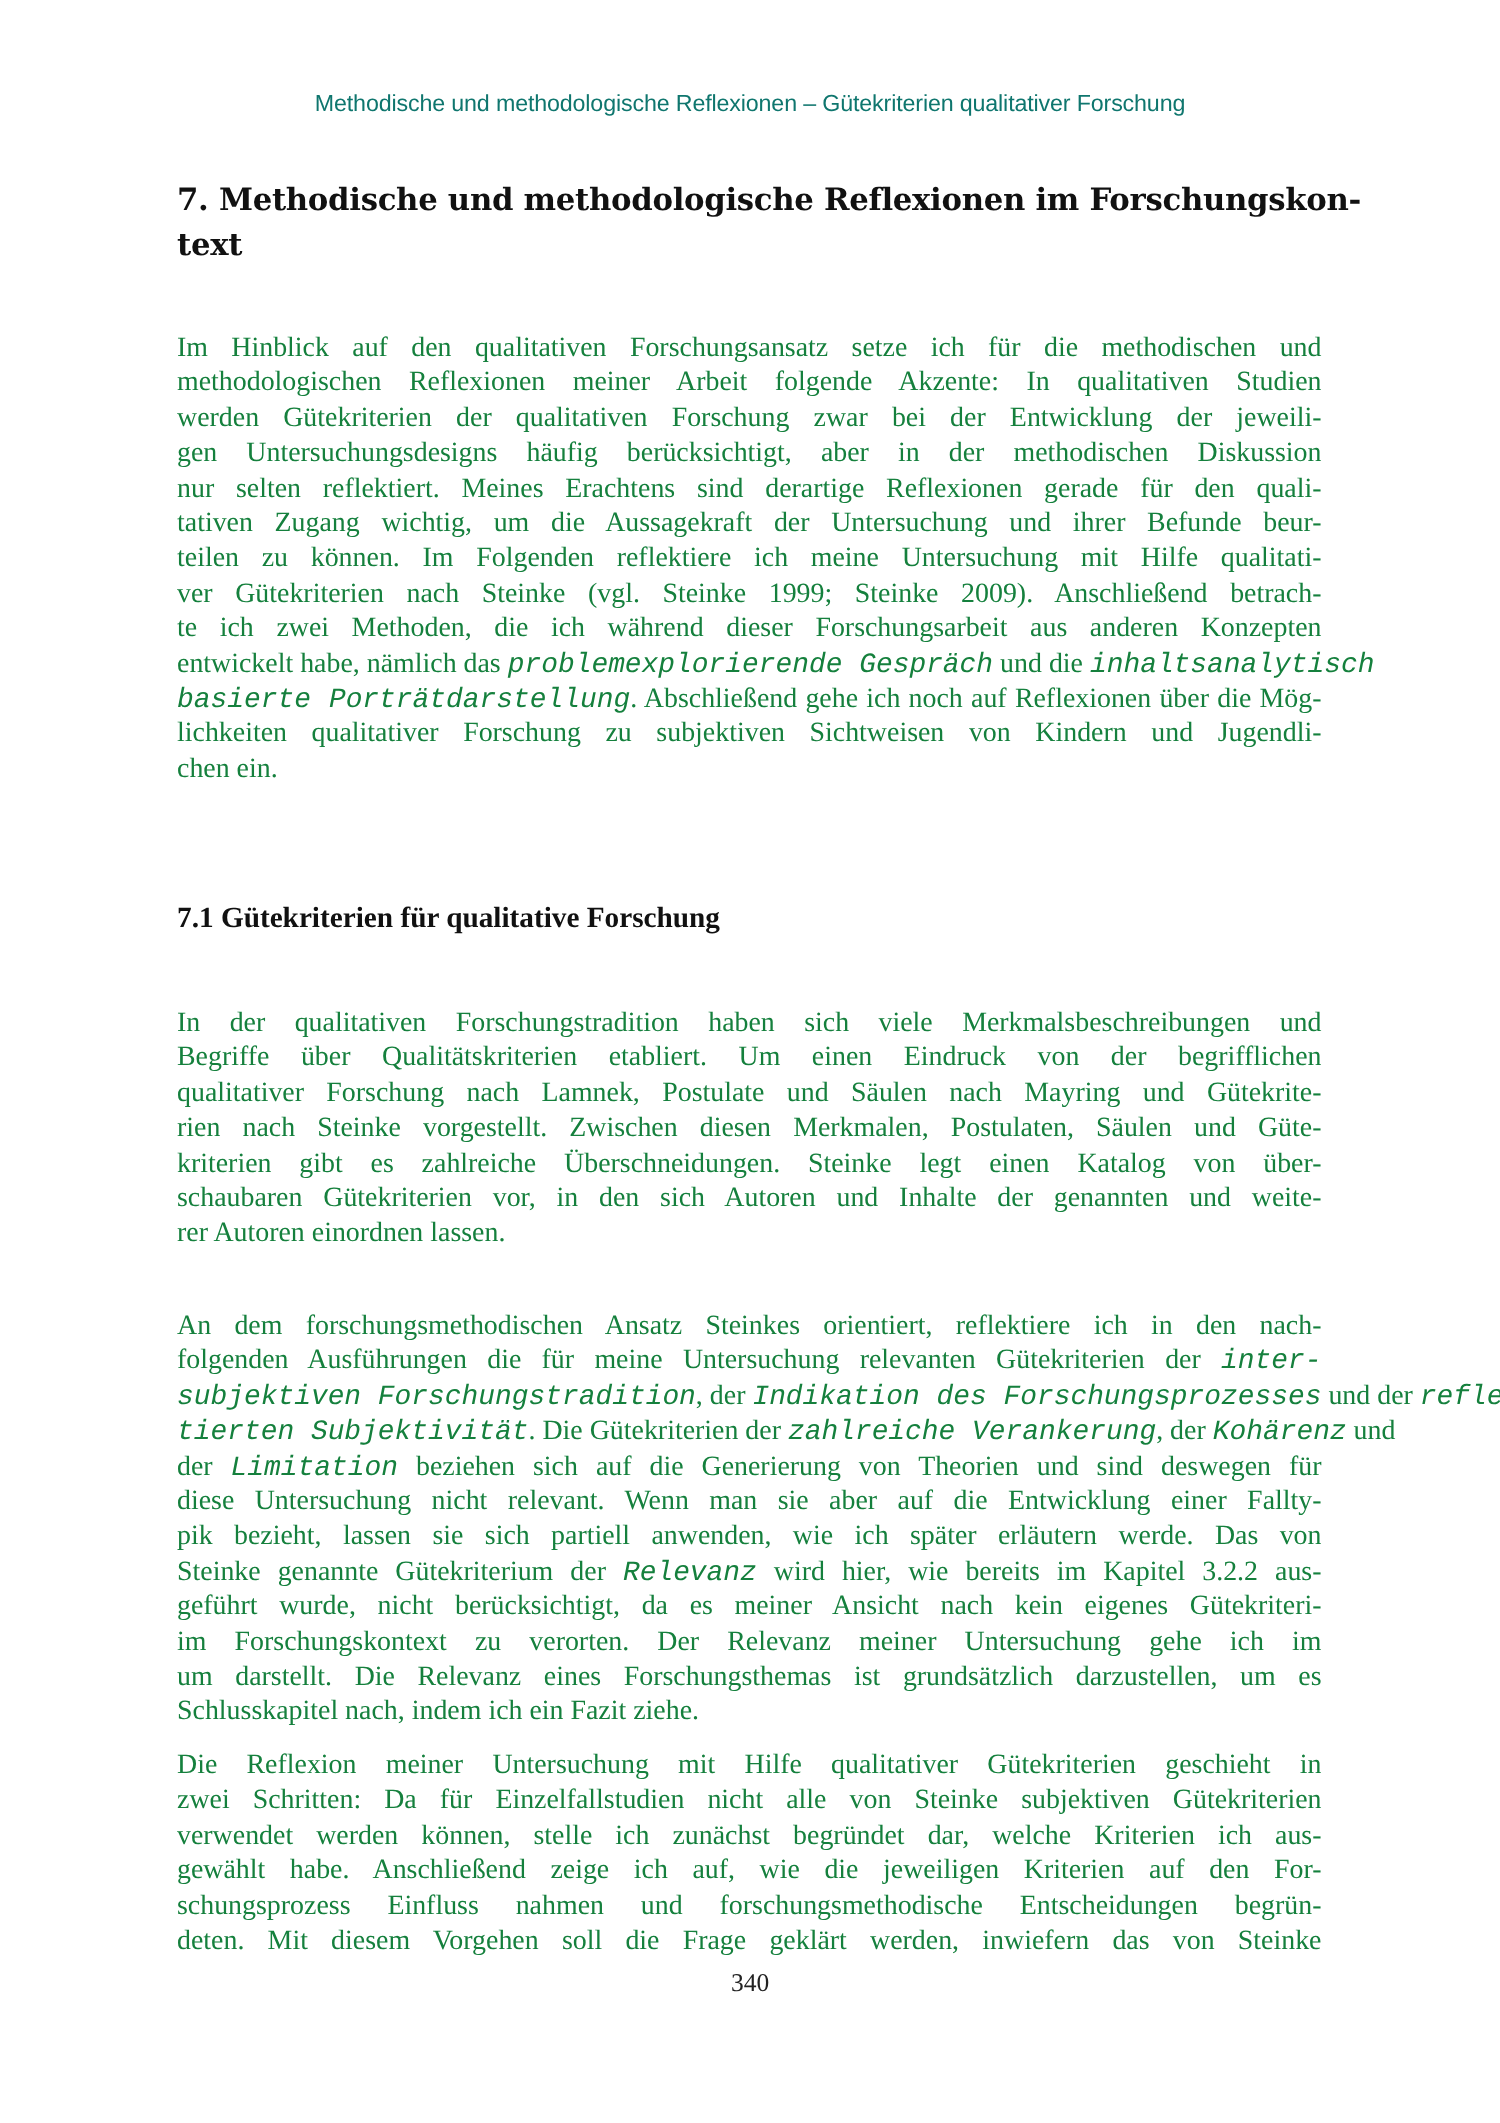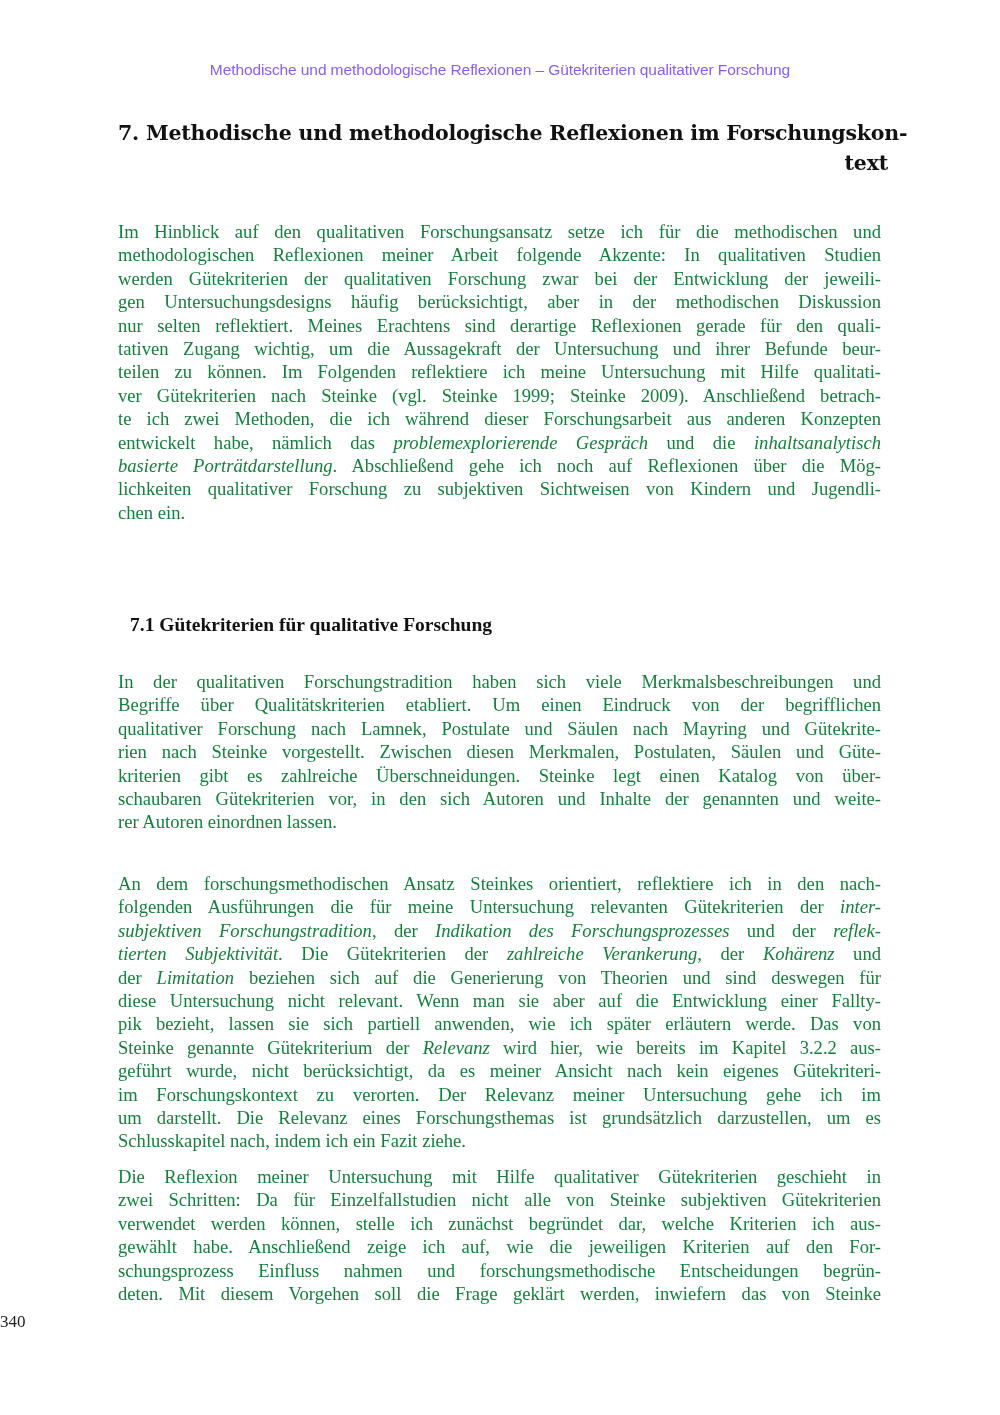--- a/index.html
+++ b/index.html
@@ -16,21 +16,21 @@
       font-family: "Liberation Serif", serif;
     }
     .running-header {
       position: absolute;
       top: 61px;
       left: 0;
       width: 1000px;
       text-align: center;
       font-family: "Liberation Sans", sans-serif;
       font-size: 15.5px;
-      color: #8b5cf6;
+      color: #0f766e;
       letter-spacing: -0.1px;
     }
     .chapter-title {
       position: absolute;
       top: 118px;
       left: 118px;
       width: 770px;
       font-family: "DejaVu Serif", serif;
       font-weight: bold;
       font-size: 20.5px;
@@ -60,57 +60,58 @@
       display: block;
       white-space: nowrap;
       text-align: justify;
       text-align-last: justify;
       height: 23.4px;
       overflow: visible;
     }
     .para .line.last {
       text-align-last: left;
     }
-    .para em { font-style: italic; }
+    .para em { font-style: italic; font-family: Liberation Mono, monospace; }
     .page-number {
       position: absolute;
       top: 1312px;
       left: 0;
       width: 1000px;
+      text-align: center;
       font-size: 17px;
       color: #222;
     }
   </style>
 </head>
 <body>
 
 <div class="running-header">Methodische und methodologische Reflexionen – Gütekriterien qualitativer Forschung</div>
 
-<h1 class="chapter-title" style="margin:0;text-align:right;">
+<h1 class="chapter-title" style="margin:0;">
   <span class="line">7. Methodische und methodologische Reflexionen im Forschungskon-</span>
   <span class="line">text</span>
 </h1>
 
 <div class="para" style="top:220px;">
   <span class="line">Im Hinblick auf den qualitativen Forschungsansatz setze ich für die methodischen und</span>
   <span class="line">methodologischen Reflexionen meiner Arbeit folgende Akzente: In qualitativen Studien</span>
   <span class="line">werden Gütekriterien der qualitativen Forschung zwar bei der Entwicklung der jeweili-</span>
   <span class="line">gen Untersuchungsdesigns häufig berücksichtigt, aber in der methodischen Diskussion</span>
   <span class="line">nur selten reflektiert. Meines Erachtens sind derartige Reflexionen gerade für den quali-</span>
   <span class="line">tativen Zugang wichtig, um die Aussagekraft der Untersuchung und ihrer Befunde beur-</span>
   <span class="line">teilen zu können. Im Folgenden reflektiere ich meine Untersuchung mit Hilfe qualitati-</span>
   <span class="line">ver Gütekriterien nach Steinke (vgl. Steinke 1999; Steinke 2009). Anschließend betrach-</span>
   <span class="line">te ich zwei Methoden, die ich während dieser Forschungsarbeit aus anderen Konzepten</span>
   <span class="line"><span>entwickelt habe, nämlich das </span><em>problemexplorierende Gespräch</em><span> und die </span><em>inhaltsanalytisch</em></span>
   <span class="line"><em>basierte Porträtdarstellung</em><span>. Abschließend gehe ich noch auf Reflexionen über die Mög-</span></span>
   <span class="line">lichkeiten qualitativer Forschung zu subjektiven Sichtweisen von Kindern und Jugendli-</span>
   <span class="line last">chen ein.</span>
 </div>
 
-<h2 class="section-title" style="margin:12px;">7.1 Gütekriterien für qualitative Forschung</h2>
+<h2 class="section-title" style="margin:0;">7.1 Gütekriterien für qualitative Forschung</h2>
 
 <div class="para" style="top:670px;">
   <span class="line">In der qualitativen Forschungstradition haben sich viele Merkmalsbeschreibungen und</span>
   <span class="line">Begriffe über Qualitätskriterien etabliert. Um einen Eindruck von der begrifflichen</span>
   <span class="line">qualitativer Forschung nach Lamnek, Postulate und Säulen nach Mayring und Gütekrite-</span>
   <span class="line">rien nach Steinke vorgestellt. Zwischen diesen Merkmalen, Postulaten, Säulen und Güte-</span>
   <span class="line">kriterien gibt es zahlreiche Überschneidungen. Steinke legt einen Katalog von über-</span>
   <span class="line">schaubaren Gütekriterien vor, in den sich Autoren und Inhalte der genannten und weite-</span>
   <span class="line last">rer Autoren einordnen lassen.</span>
 </div>

